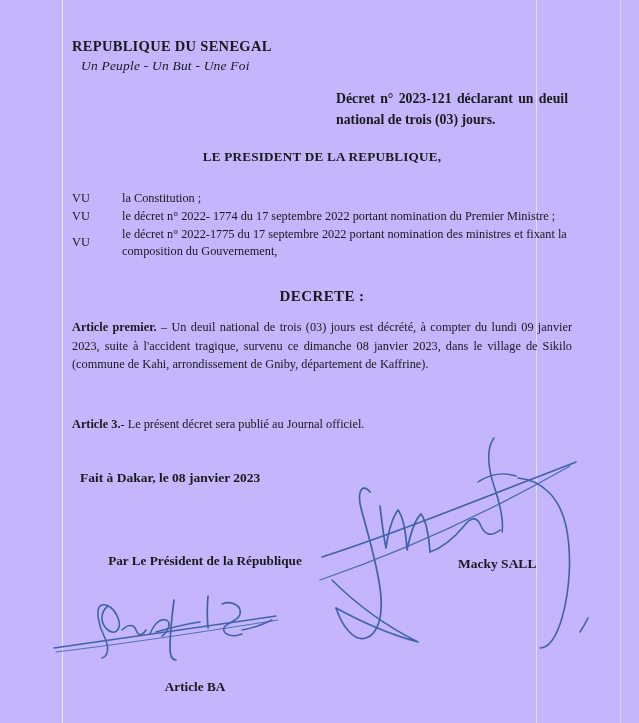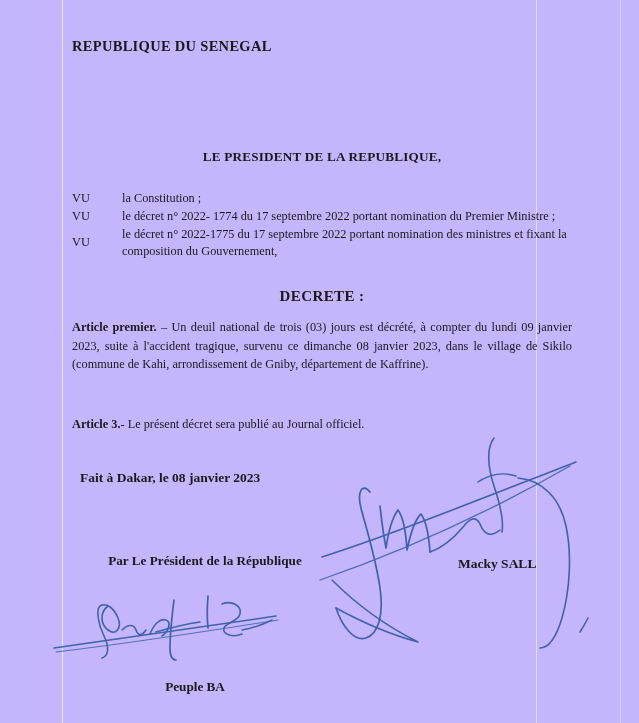--- a/index.html
+++ b/index.html
@@ -197,21 +197,23 @@
 <div class="page">
 
   <div class="scanline l1"></div>
   <div class="scanline l2"></div>
   <div class="scanline l3"></div>
 
   <div class="content">
 
     <div class="rep-title">REPUBLIQUE DU SENEGAL</div>
 
-
+    <div class="motto">Un Peuple - Un But - Une Foi</div>
+
+    <div class="decree-title">Décret n° 2023-121 déclarant un deuil national de trois (03) jours.</div>
 
     <div class="president-line">LE PRESIDENT DE LA REPUBLIQUE,</div>
 
     <div class="vu-list">
       <div class="vu-row">
         <span class="vu-label">VU</span>
         <span class="vu-text">la Constitution ;</span>
       </div>
       <div class="vu-row">
         <span class="vu-label">VU</span>
@@ -233,21 +235,21 @@
     <div class="article art3">
       <span class="art-head">Article 3.</span><span>- </span><span>Le présent décret sera publié au Journal officiel.</span>
     </div>
 
     <div class="place-date">Fait à Dakar, le 08 janvier 2023</div>
 
     <div class="sig-left">
       <div class="l1">Par Le Président de la République</div>
     </div>
 
-    <div class="sig-name-left">Peuple BA</div>
+    <div class="sig-name-left">Article BA</div>
 
     <div class="sig-name-right">Macky SALL</div>
 
   </div>
 
   <svg class="ink ink-president" viewBox="0 0 290 230">
     <g fill="none" stroke="#3f63ab" stroke-linecap="round" stroke-linejoin="round">
 
       <path d="M4 137 C 70 116, 160 80, 258 42" stroke-width="1.6"></path>
 

